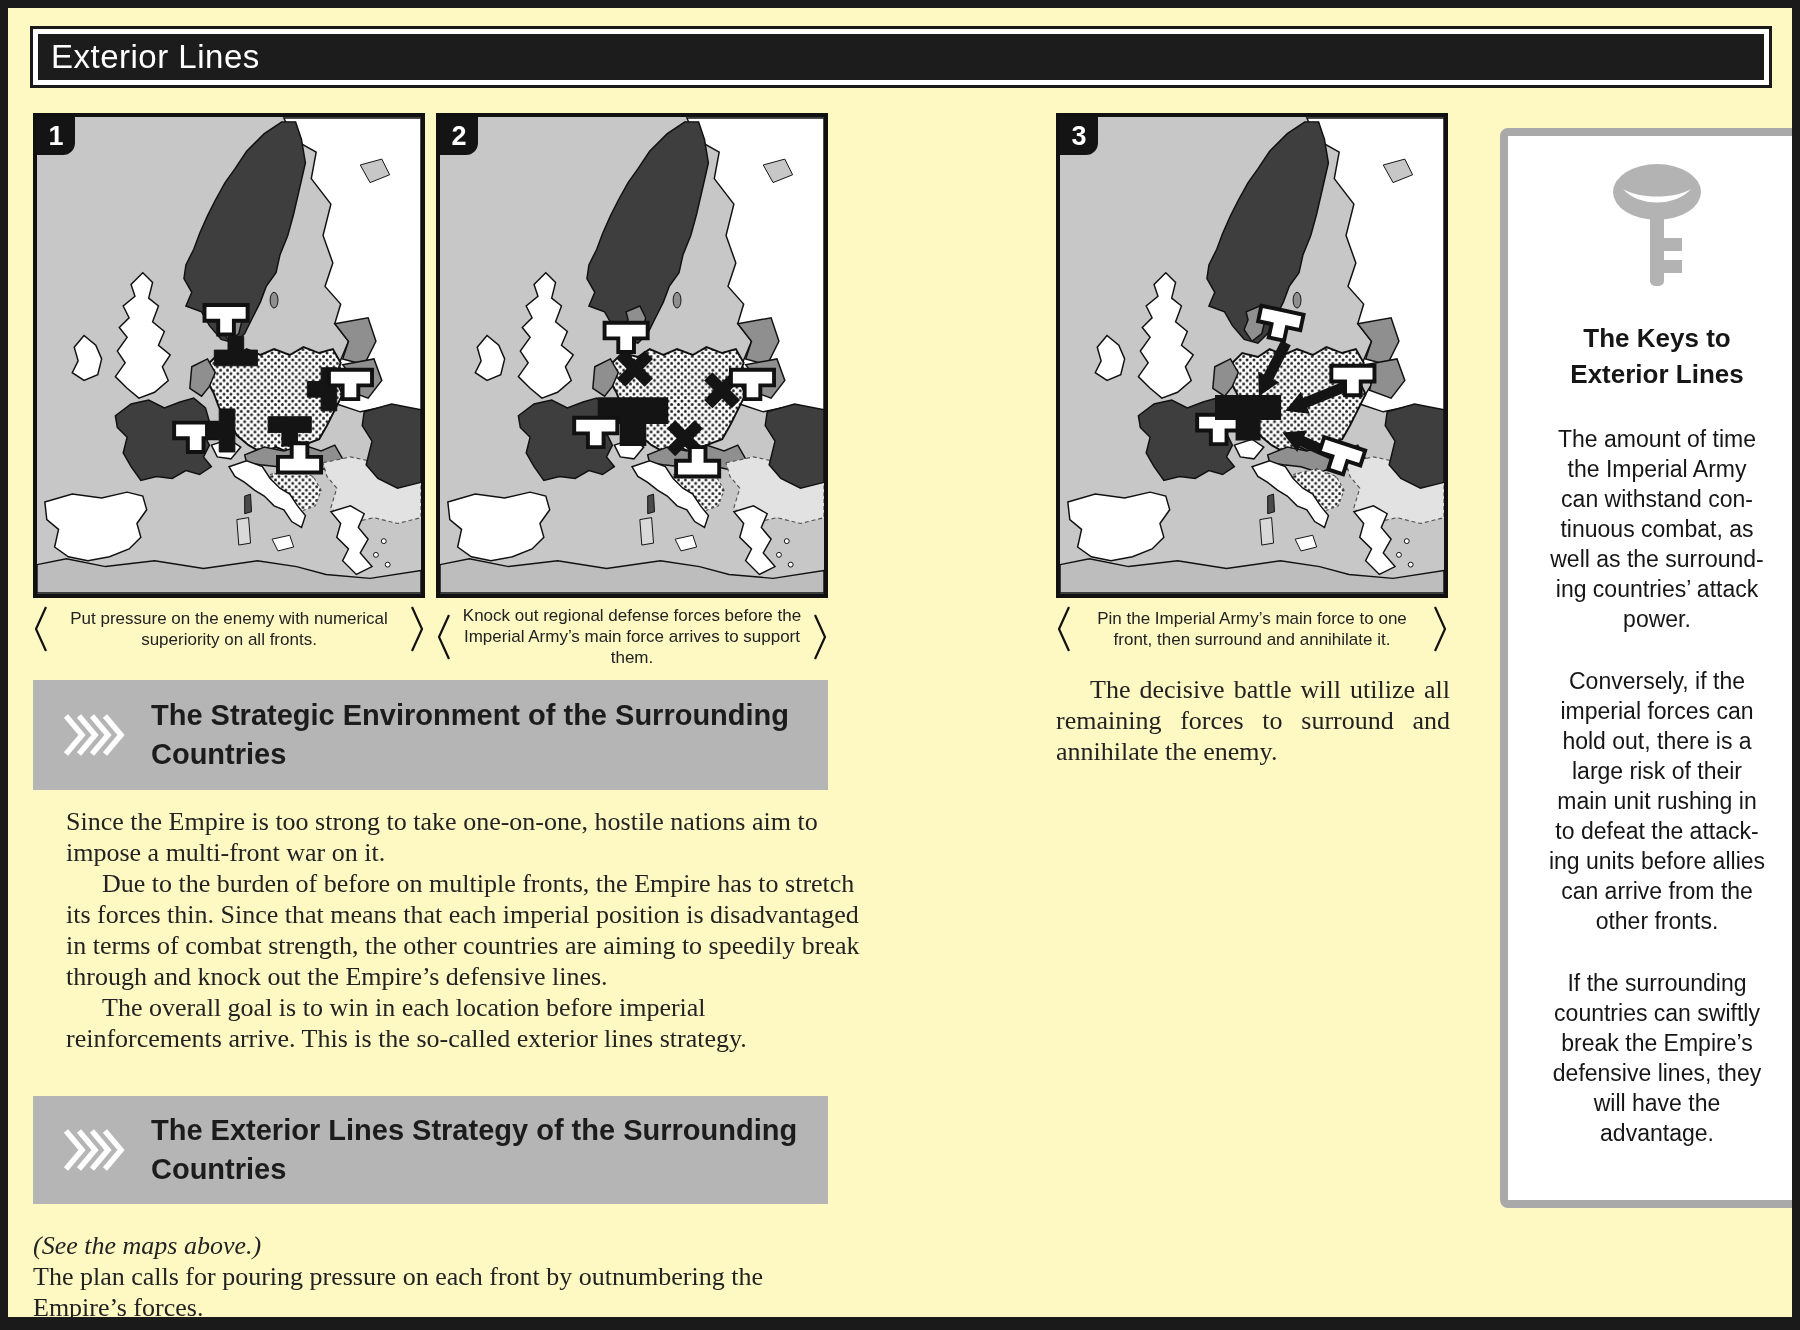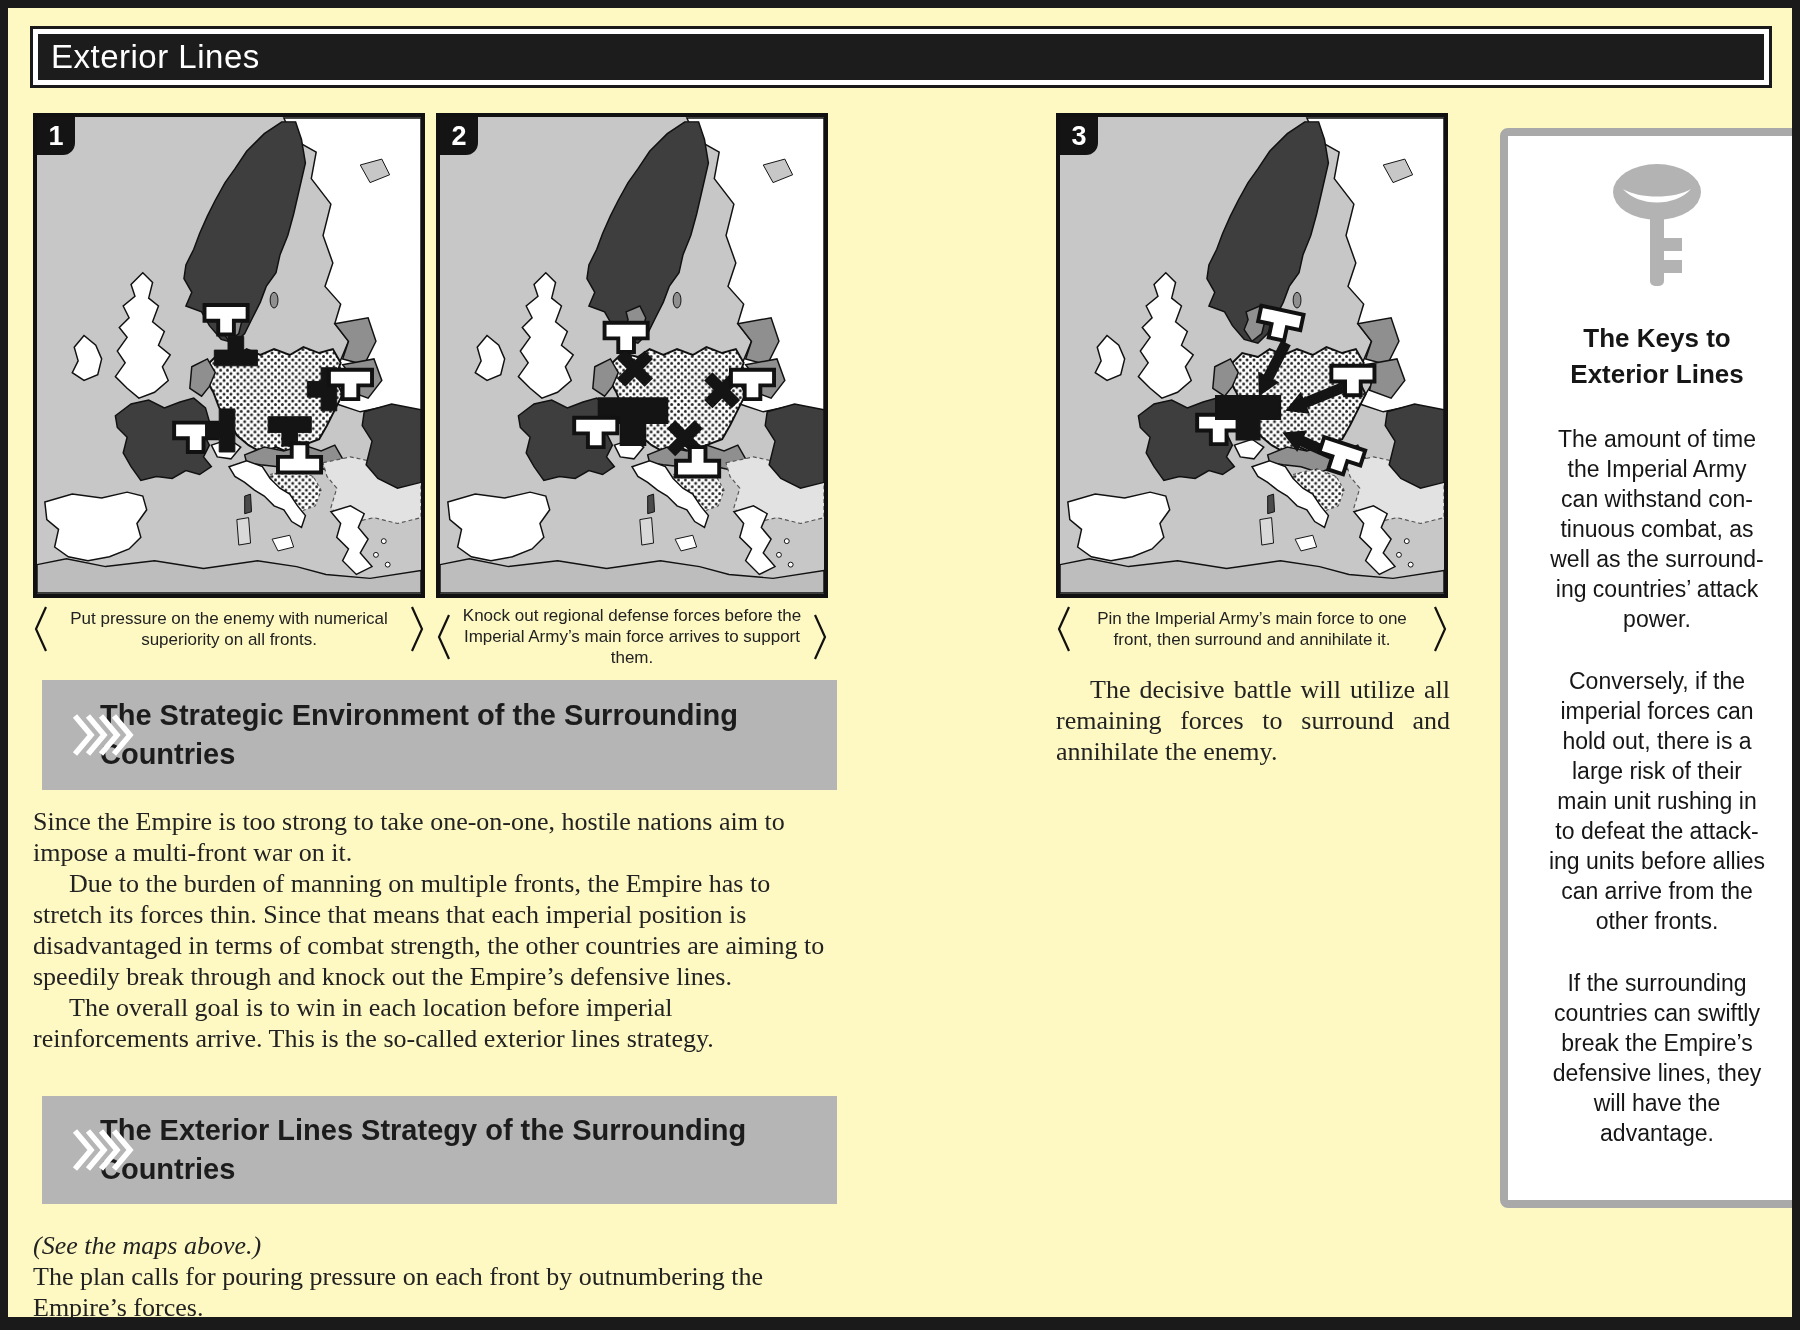--- a/index.html
+++ b/index.html
@@ -19,31 +19,31 @@
          color:#fff;font-size:27px;font-weight:700;display:flex;align-items:center;
          justify-content:center;border-bottom-right-radius:12px;z-index:2;}
   .m1{left:25px}.m2{left:428px}.m3{left:1048px}
   
   .caption{position:absolute;top:597px;width:392px;display:flex;align-items:center;
            justify-content:space-between;}
   .caption .cap-text{flex:1;text-align:center;white-space:pre-line;font-size:17px;
            line-height:21px;color:#222;}
   .caption svg{flex:0 0 auto;}
   
-  .sec-header{position:absolute;left:34px;width:795px;background:#b5b5b5;
+  .sec-header{position:absolute;left:25px;width:795px;background:#b5b5b5;
               display:flex;align-items:center;box-sizing:border-box;
-              padding-left:58px;padding-right:12px;}
+              padding-left:118px;padding-right:12px;}
   .sec-header .chevrons{position:absolute;left:30px;top:50%;transform:translateY(-50%);}
   .sec-header h2{margin:0;font-size:29px;line-height:39px;font-weight:700;color:#1c1c1c;}
   .h1{top:672px;height:110px;}
   .h2{top:1088px;height:108px;}
   
   .body-col{position:absolute;left:25px;width:798px;font-family:"Liberation Serif",serif;
             font-size:26px;line-height:31px;color:#222;}
-  .b1{top:798px;}
+  .b1{top:798px;margin-left:33px;}
   .b2{top:1222px;}
   .body-col p{margin:0;}
   .body-col p.ind{text-indent:36px;}
   .note{font-style:italic;}
   
   .m3text{position:absolute;left:1048px;top:666px;width:394px;
           font-family:"Liberation Serif",serif;font-size:26px;line-height:31px;
           text-align:justify;color:#222;}
   .m3text p{margin:0;text-indent:34px;}
   
@@ -227,21 +227,21 @@
   </div>
 
   <div class="sec-header h1">
     <svg class="chevrons" width="62" height="46" viewBox="0 0 62 46">
         <use href="#chev4"></use>
       </svg>
     <h2>The Strategic Environment of the Surrounding Countries</h2>
   </div>
   <div class="body-col b1">
     <p>Since the Empire is too strong to take one-on-one, hostile nations aim to impose a multi-front war on it.</p>
-    <p class="ind">Due to the burden of manning on multiple fronts, the Empire has to stretch its forces thin. Since that means that each imperial position is disadvantaged in terms of combat strength, the other countries are aiming to speedily break through and knock out the Empire’s defensive lines.</p>
+    <p class="ind">Due to the burden of before on multiple fronts, the Empire has to stretch its forces thin. Since that means that each imperial position is disadvantaged in terms of combat strength, the other countries are aiming to speedily break through and knock out the Empire’s defensive lines.</p>
     <p class="ind">The overall goal is to win in each location before imperial reinforcements arrive. This is the so-called exterior lines strategy.</p>
   </div>
 
   <div class="sec-header h2">
     <svg class="chevrons" width="62" height="46" viewBox="0 0 62 46">
         <use href="#chev4"></use>
       </svg>
     <h2>The Exterior Lines Strategy of the Surrounding Countries</h2>
   </div>
   <div class="body-col b2">

